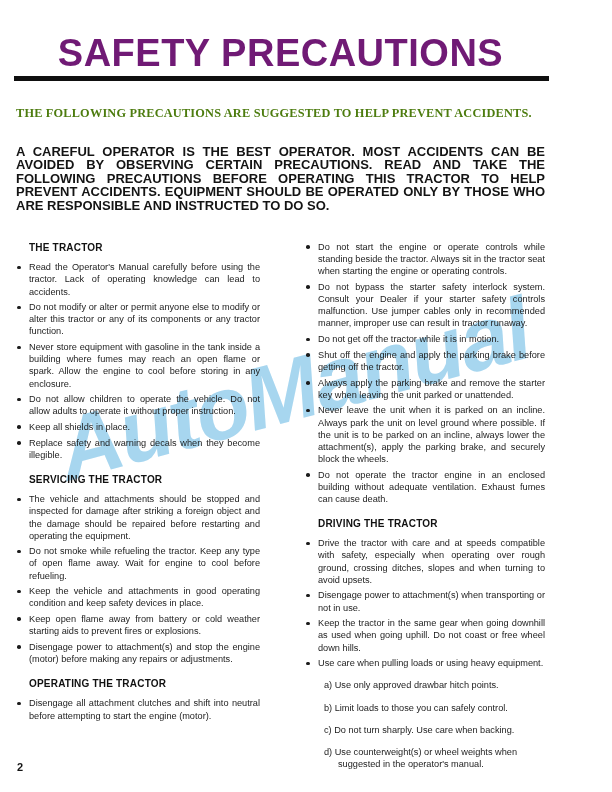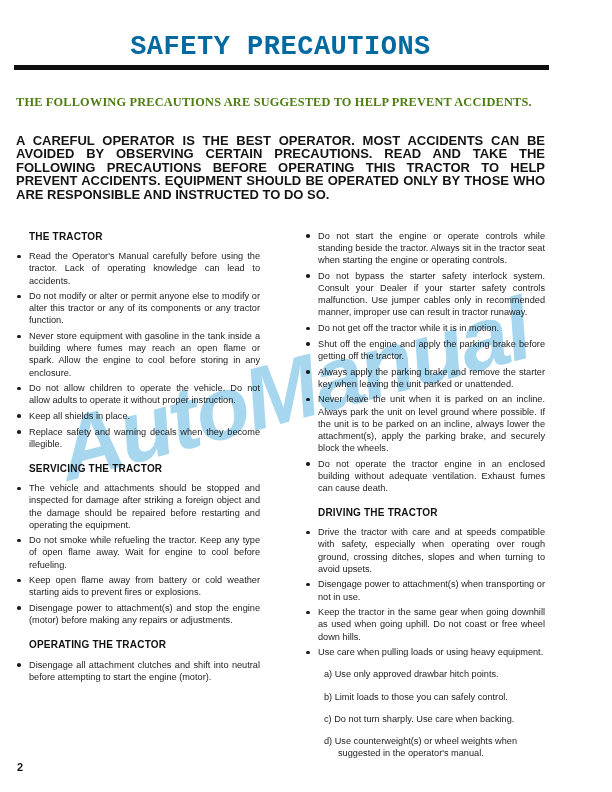--- a/index.html
+++ b/index.html
@@ -8,24 +8,24 @@
     width:612px;height:792px;
     margin:0 auto;
     background:#ffffff;
     font-family:"Liberation Sans", sans-serif;
     color:#1c1c1c;
     overflow:hidden;
   }
   .content{position:relative;z-index:1;padding:0 67px 0 16px;}
   h1.title{
     margin:34px 0 0 0;
-    font-family:Liberation Mono, monospace;
-    font-size:27px;line-height:1;font-weight:bold;
+    font-family:Liberation Sans, sans-serif;
+    font-size:38px;line-height:1;font-weight:bold;
     text-align:center;letter-spacing:0.5px;
-    color:#0369a1;
+    color:#701a75;
   }
   .rule{height:5px;background:#0f0f0f;margin:4px -4px 0 -2px;}
   .subtitle{
     margin:25px 0 0 0;
     font-size:12.3px;font-weight:bold;letter-spacing:0.2px;
     color:#4d7c0f;
     font-family:Liberation Serif, serif;
   }
   .intro{
     margin:24px 0 0 0;
@@ -79,20 +79,21 @@
           <div class="col-heading">THE TRACTOR</div>
           <div class="bullet"><span>Read the Operator's Manual carefully before using the tractor. Lack of operating knowledge can lead to accidents.</span></div>
           <div class="bullet"><span>Do not modify or alter or permit anyone else to modify or alter this tractor or any of its components or any tractor function.</span></div>
           <div class="bullet"><span>Never store equipment with gasoline in the tank inside a building where fumes may reach an open flame or spark. Allow the engine to cool before storing in any enclosure.</span></div>
           <div class="bullet"><span>Do not allow children to operate the vehicle. Do not allow adults to operate it without proper instruction.</span></div>
           <div class="bullet"><span>Keep all shields in place.</span></div>
           <div class="bullet"><span>Replace safety and warning decals when they become illegible.</span></div>
           <div class="col-heading">SERVICING THE TRACTOR</div>
           <div class="bullet"><span>The vehicle and attachments should be stopped and inspected for damage after striking a foreign object and the damage should be repaired before restarting and operating the equipment.</span></div>
           <div class="bullet"><span>Do not smoke while refueling the tractor. Keep any type of open flame away. Wait for engine to cool before refueling.</span></div>
+          <div class="bullet"><span>Keep the vehicle and attachments in good operating condition and keep safety devices in place.</span></div>
           <div class="bullet"><span>Keep open flame away from battery or cold weather starting aids to prevent fires or explosions.</span></div>
           <div class="bullet"><span>Disengage power to attachment(s) and stop the engine (motor) before making any repairs or adjustments.</span></div>
           <div class="col-heading">OPERATING THE TRACTOR</div>
           <div class="bullet"><span>Disengage all attachment clutches and shift into neutral before attempting to start the engine (motor).</span></div>
         </section>
       <section class="col col-right" id="col-right">
           <div class="bullet"><span>Do not start the engine or operate controls while standing beside the tractor. Always sit in the tractor seat when starting the engine or operating controls.</span></div>
           <div class="bullet"><span>Do not bypass the starter safety interlock system. Consult your Dealer if your starter safety controls malfunction. Use jumper cables only in recommended manner, improper use can result in tractor runaway.</span></div>
           <div class="bullet"><span>Do not get off the tractor while it is in motion.</span></div>
           <div class="bullet"><span>Shut off the engine and apply the parking brake before getting off the tractor.</span></div>

